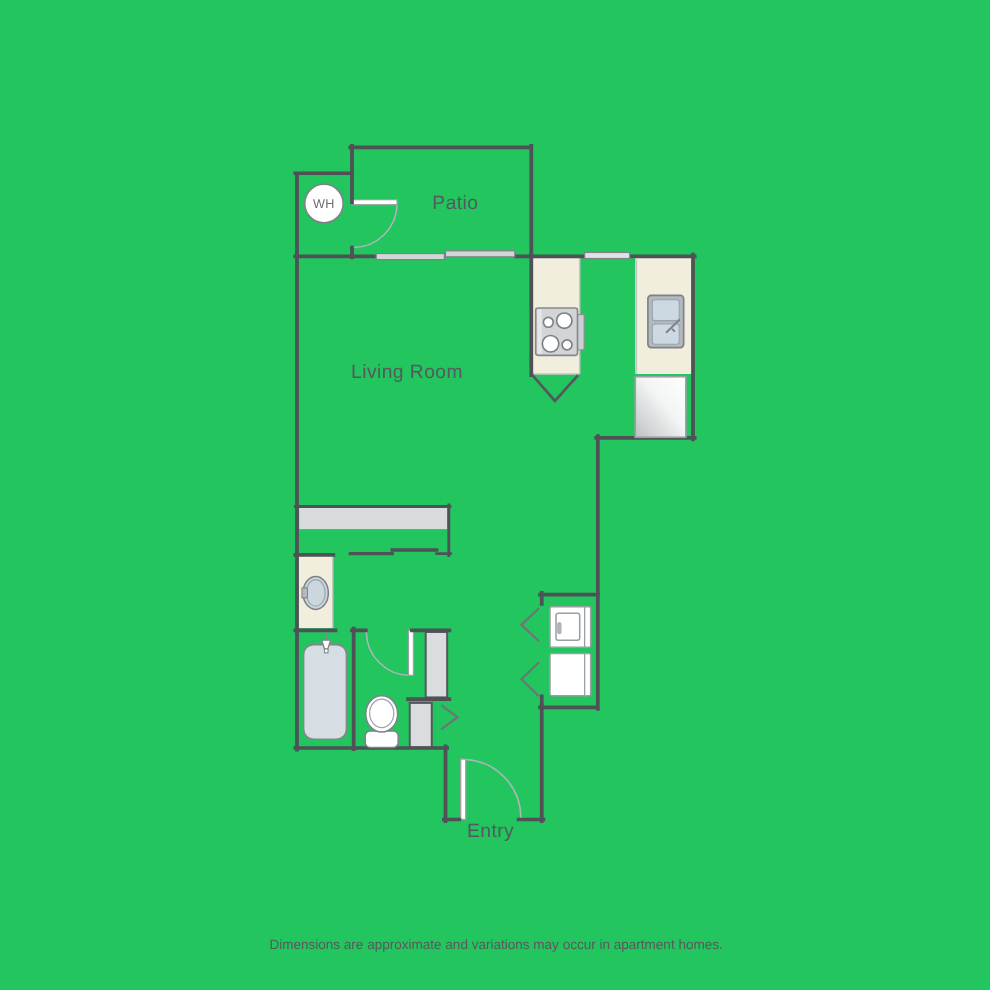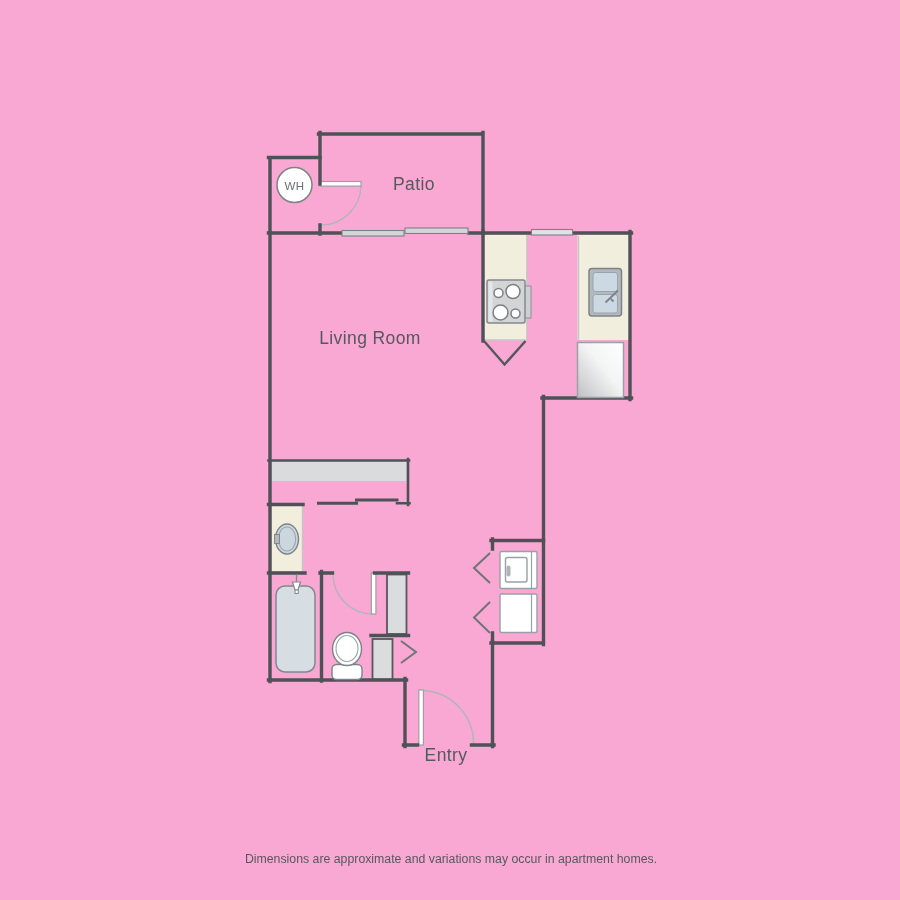--- a/index.html
+++ b/index.html
@@ -1,16 +1,16 @@
 <!DOCTYPE html>
 <html><head>
 <meta charset="utf-8">
 <style>
   html,body{margin:0;padding:0;background:#ffffff;}
-  .stage{position:relative;width:900px;height:900px;background:#f9a8d4;overflow:hidden;
+  .stage{position:relative;width:900px;height:900px;background:#22c55e;overflow:hidden;
          font-family:"Liberation Sans", sans-serif;text-align:center;}
   svg{display:block;}
   .wall{stroke:#4e5156;stroke-width:3.4;fill:none;stroke-linecap:square;}
   .wall-thin{stroke:#4e5156;stroke-width:2.6;fill:none;stroke-linecap:square;}
   .panel{stroke:#4e5156;stroke-width:3;fill:none;stroke-linecap:butt;}
   .edge{stroke:#c3c6c8;stroke-width:1.4;fill:none;}
   .fix{stroke:#7d8287;stroke-width:1.5;fill:#ffffff;}
   .fix-thin{stroke:#9aa5ad;stroke-width:1.1;fill:none;}
   .appl{stroke:#9aa0a4;stroke-width:1.4;fill:#ffffff;}
   .arc{stroke:#b0b5b9;stroke-width:1.4;fill:none;}

